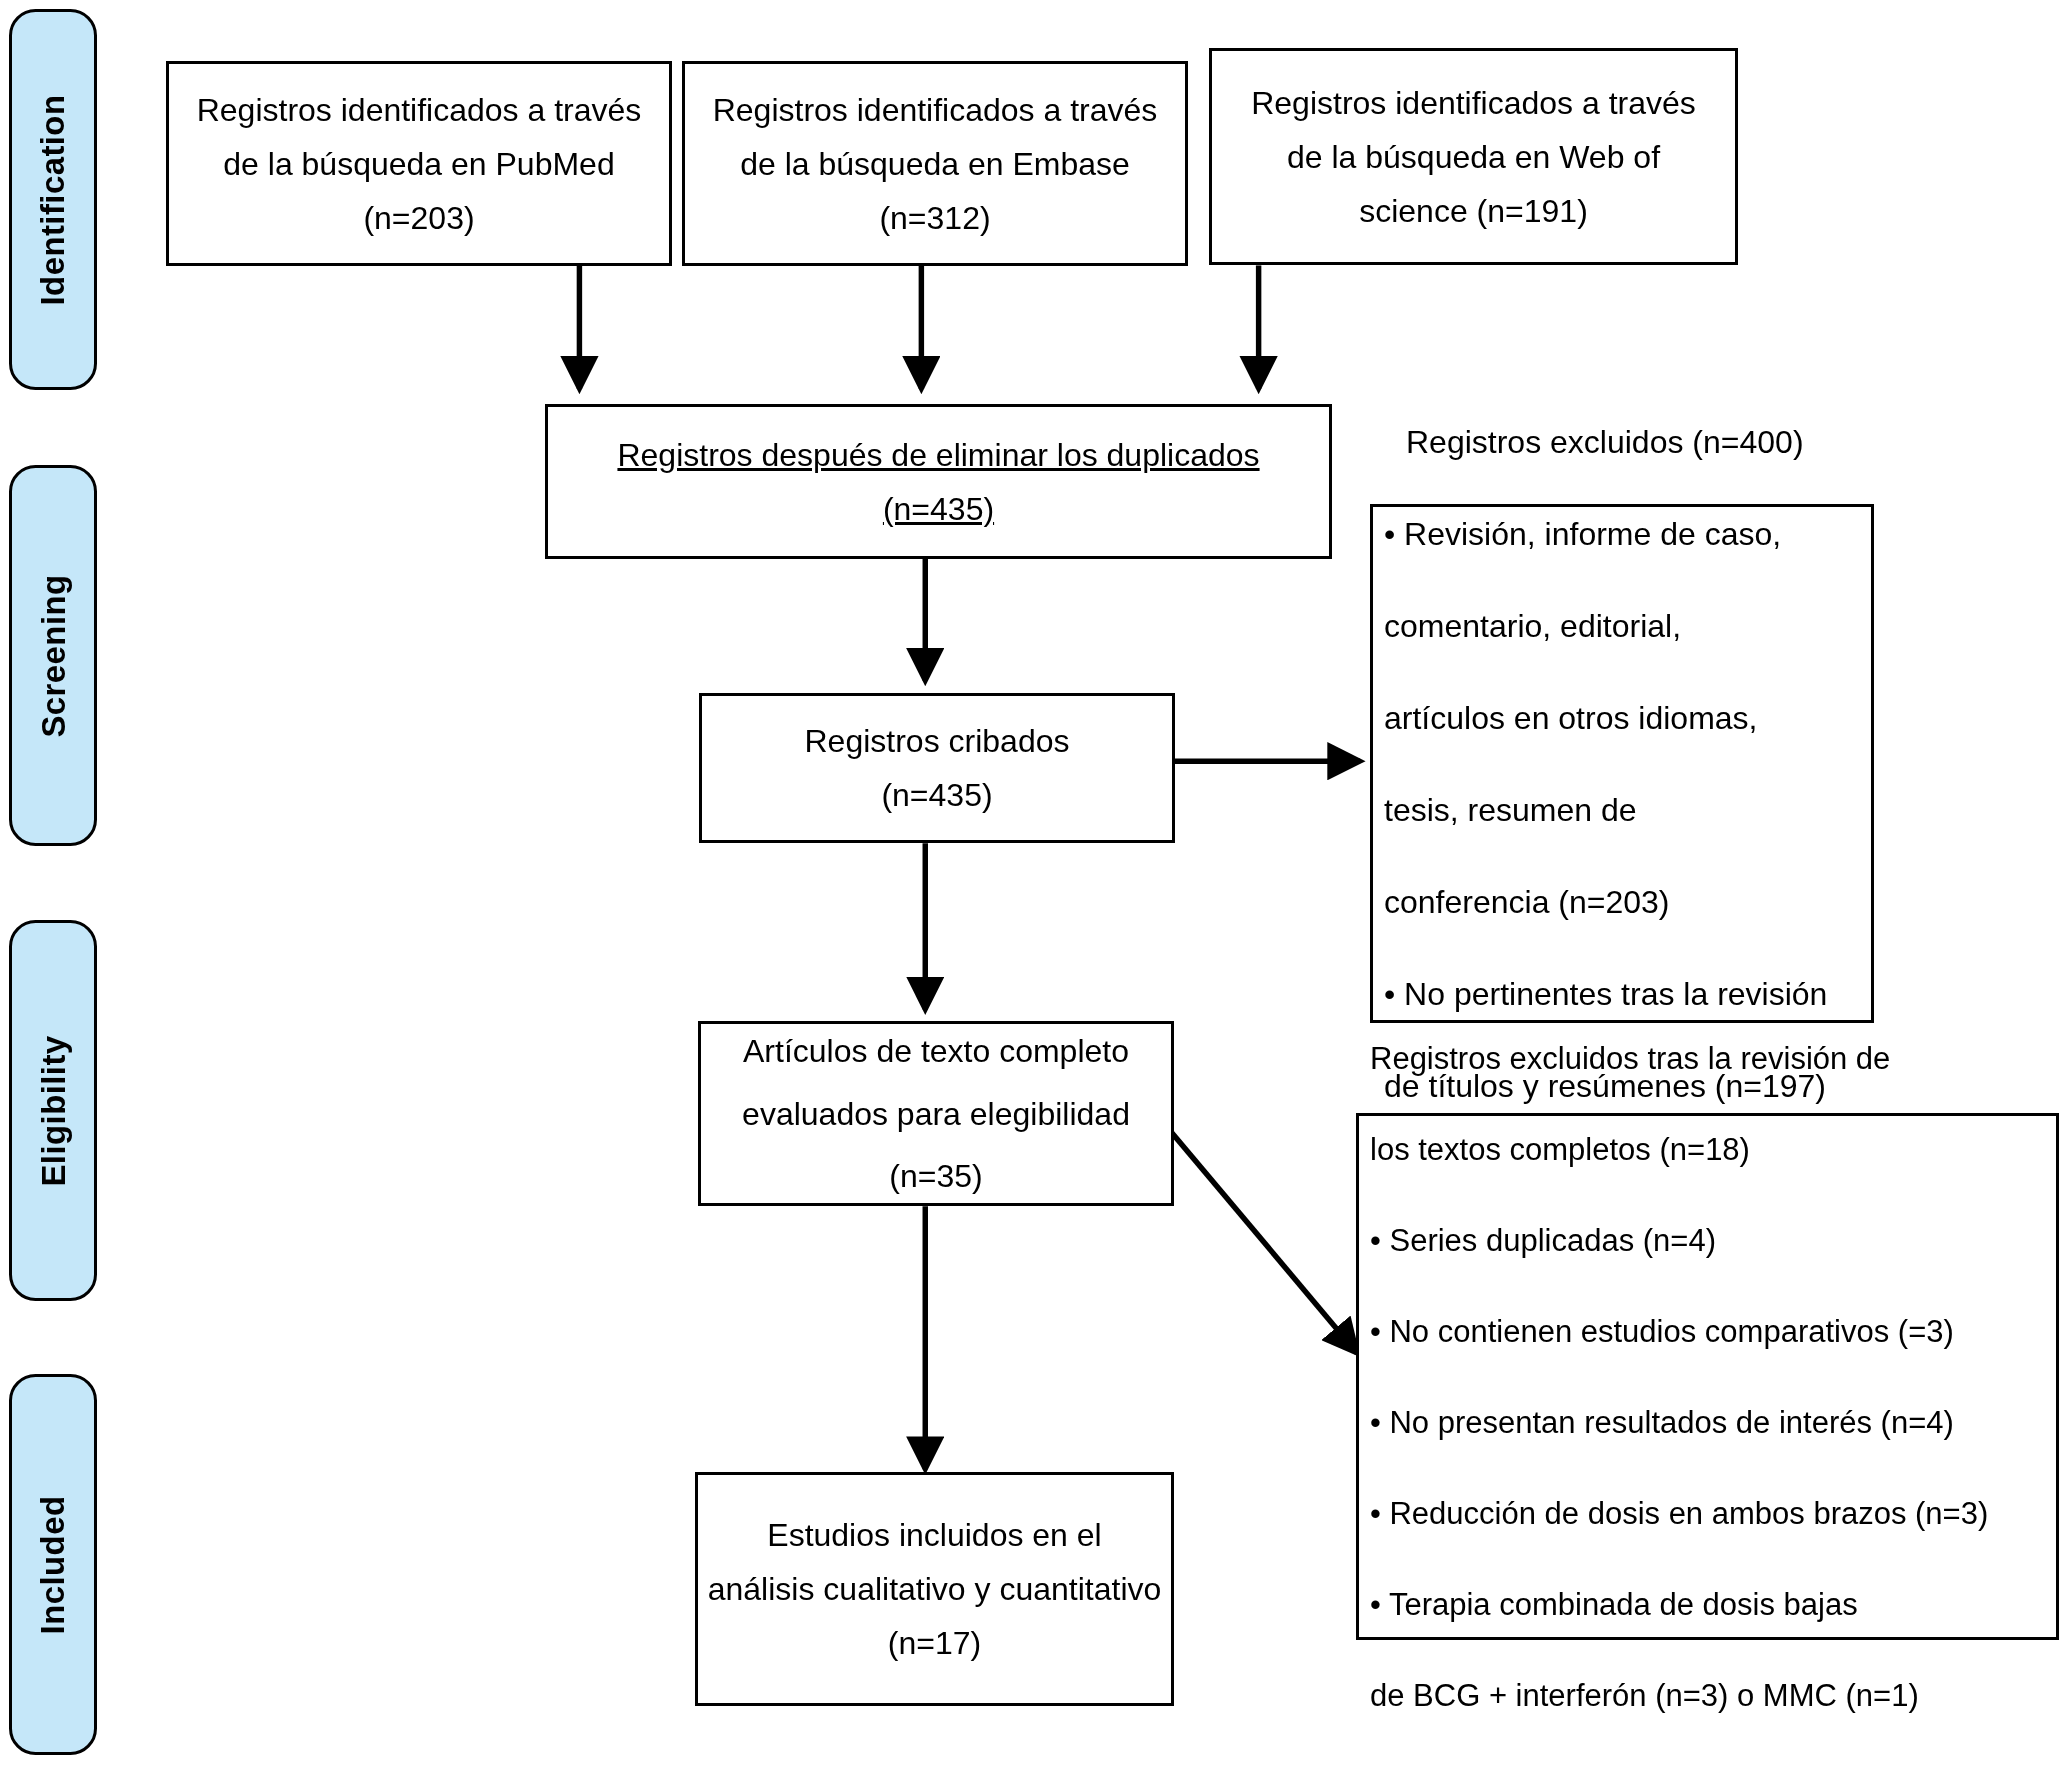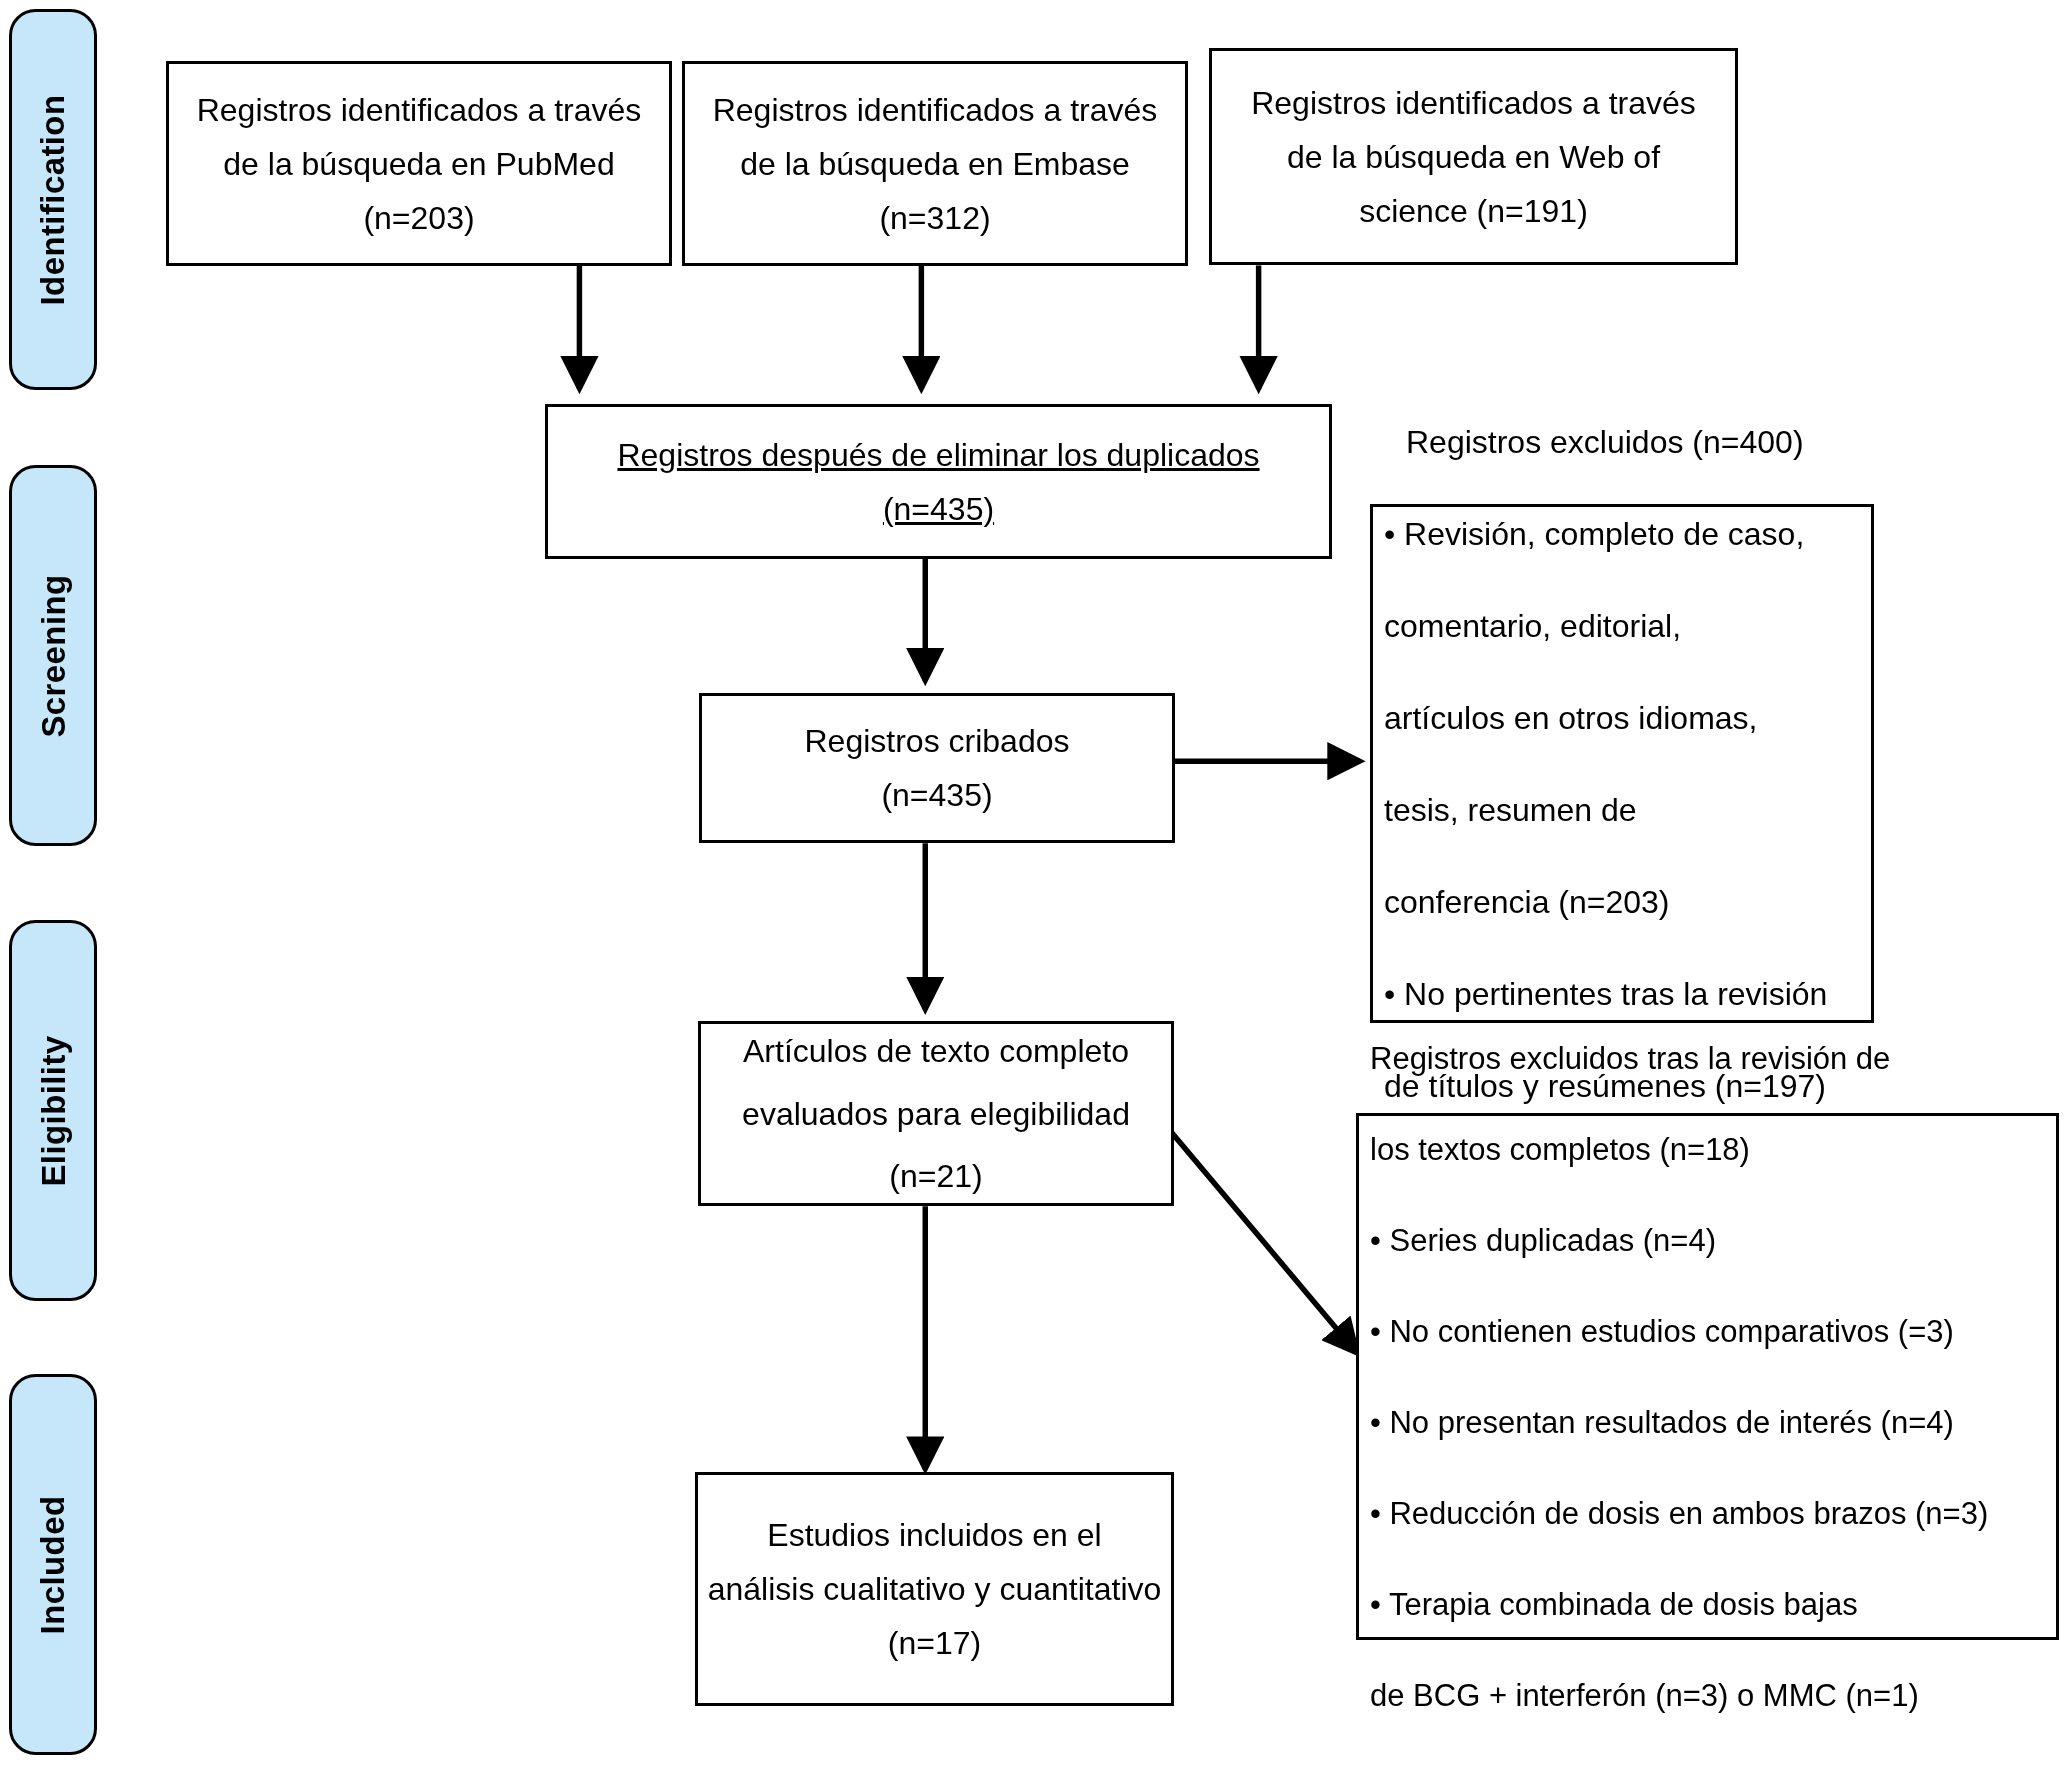--- a/index.html
+++ b/index.html
@@ -182,33 +182,33 @@
     <span class="line">(n=435)</span>
   </div>
 
   <div class="flow-box" style="left:687px; top:693px; width:476px; height:150px;">
     <span class="line">Registros cribados</span>
     <span class="line">(n=435)</span>
   </div>
 
   <div class="excl-box" style="left:1370px; top:504px; width:504px; height:519px;">
     <span class="line indent-head">Registros excluidos (n=400)</span>
-    <span class="line bullet">•  Revisión, completo de caso,</span>
+    <span class="line bullet">•  Revisión, informe de caso,</span>
     <span class="line">comentario, editorial,</span>
     <span class="line">artículos en otros idiomas,</span>
     <span class="line">tesis, resumen de</span>
     <span class="line">conferencia (n=203)</span>
     <span class="line bullet">•  No pertinentes tras la revisión</span>
     <span class="line">de títulos y resúmenes (n=197)</span>
   </div>
 
   <div class="flow-box" style="left:686px; top:1021px; width:476px; height:185px;justify-content:space-between;">
     <span class="line">Artículos de texto completo</span>
     <span class="line">evaluados para elegibilidad</span>
-    <span class="line">(n=21)</span>
+    <span class="line">(n=35)</span>
   </div>
 
   <div class="excl-box" style="left:1356px; top:1113px; width:703px; height:527px; font-size:31px;">
     <span class="line">Registros excluidos tras la revisión de</span>
     <span class="line">los textos completos (n=18)</span>
     <span class="line bullet">• Series duplicadas (n=4)</span>
     <span class="line bullet">• No contienen estudios comparativos (=3)</span>
     <span class="line bullet">• No presentan resultados de interés (n=4)</span>
     <span class="line bullet">• Reducción de dosis en ambos brazos (n=3)</span>
     <span class="line bullet">• Terapia combinada de dosis bajas</span>

